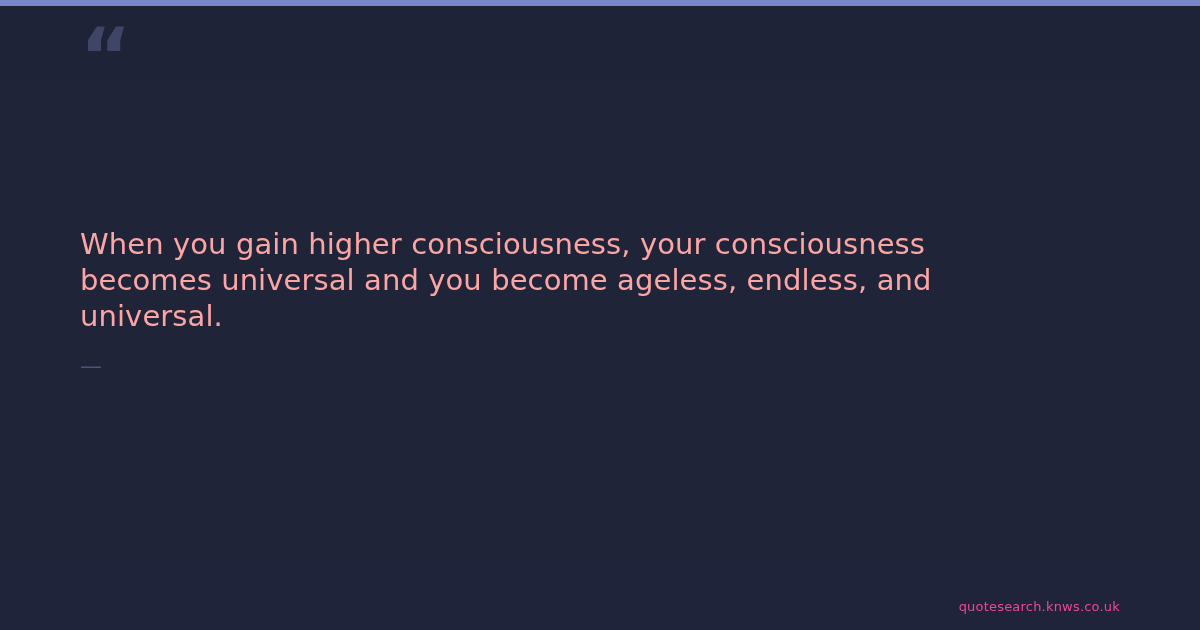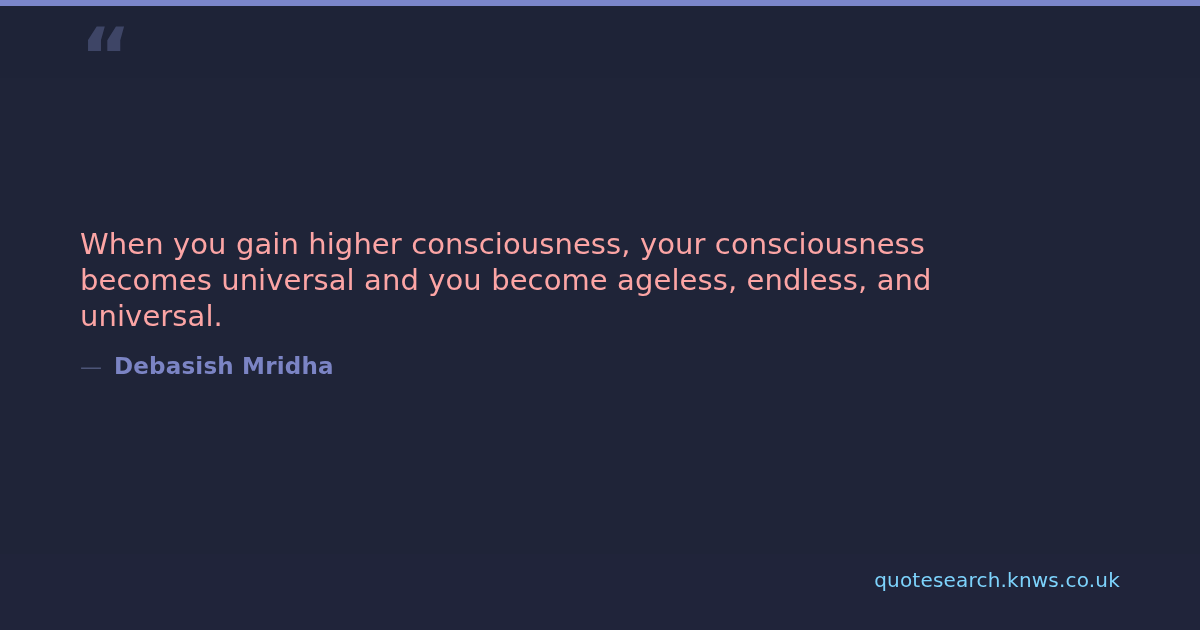--- a/index.html
+++ b/index.html
@@ -90,43 +90,42 @@
     font-family: "DejaVu Sans", sans-serif;
     font-size: 23px;
     font-weight: bold;
     line-height: 1;
     color: #7b84c4;
     letter-spacing: 0.2px;
   }
   .site-watermark {
     position: absolute;
     right: 80px;
-    bottom: 38px;
+    bottom: 16px;
     font-family: "DejaVu Sans", sans-serif;
-    font-size: 20px;
+    font-size: 13px;
     font-weight: 400;
-    color: #7dd3fc;
+    color: #ec4899;
     letter-spacing: 0.2px;
   }
 </style>
 </head>
 <body>
 
 <div class="quote-card">
 
   <div class="top-accent-bar"></div>
   <div class="bg-band-upper"></div>
   <div class="bg-band-lower"></div>
 
   <div class="open-quote-mark">“</div>
 
   <div class="quote-body">
     <p class="quote-text">When you gain higher consciousness, your consciousness becomes universal and you become ageless, endless, and universal.</p>
   </div>
 
   <div class="attribution-row">
     <span class="attribution-dash">—</span>
-    <span class="attribution-author">Debasish Mridha</span>
   </div>
 
   <div class="site-watermark">quotesearch.knws.co.uk</div>
 
 </div>
 
 </body></html>

